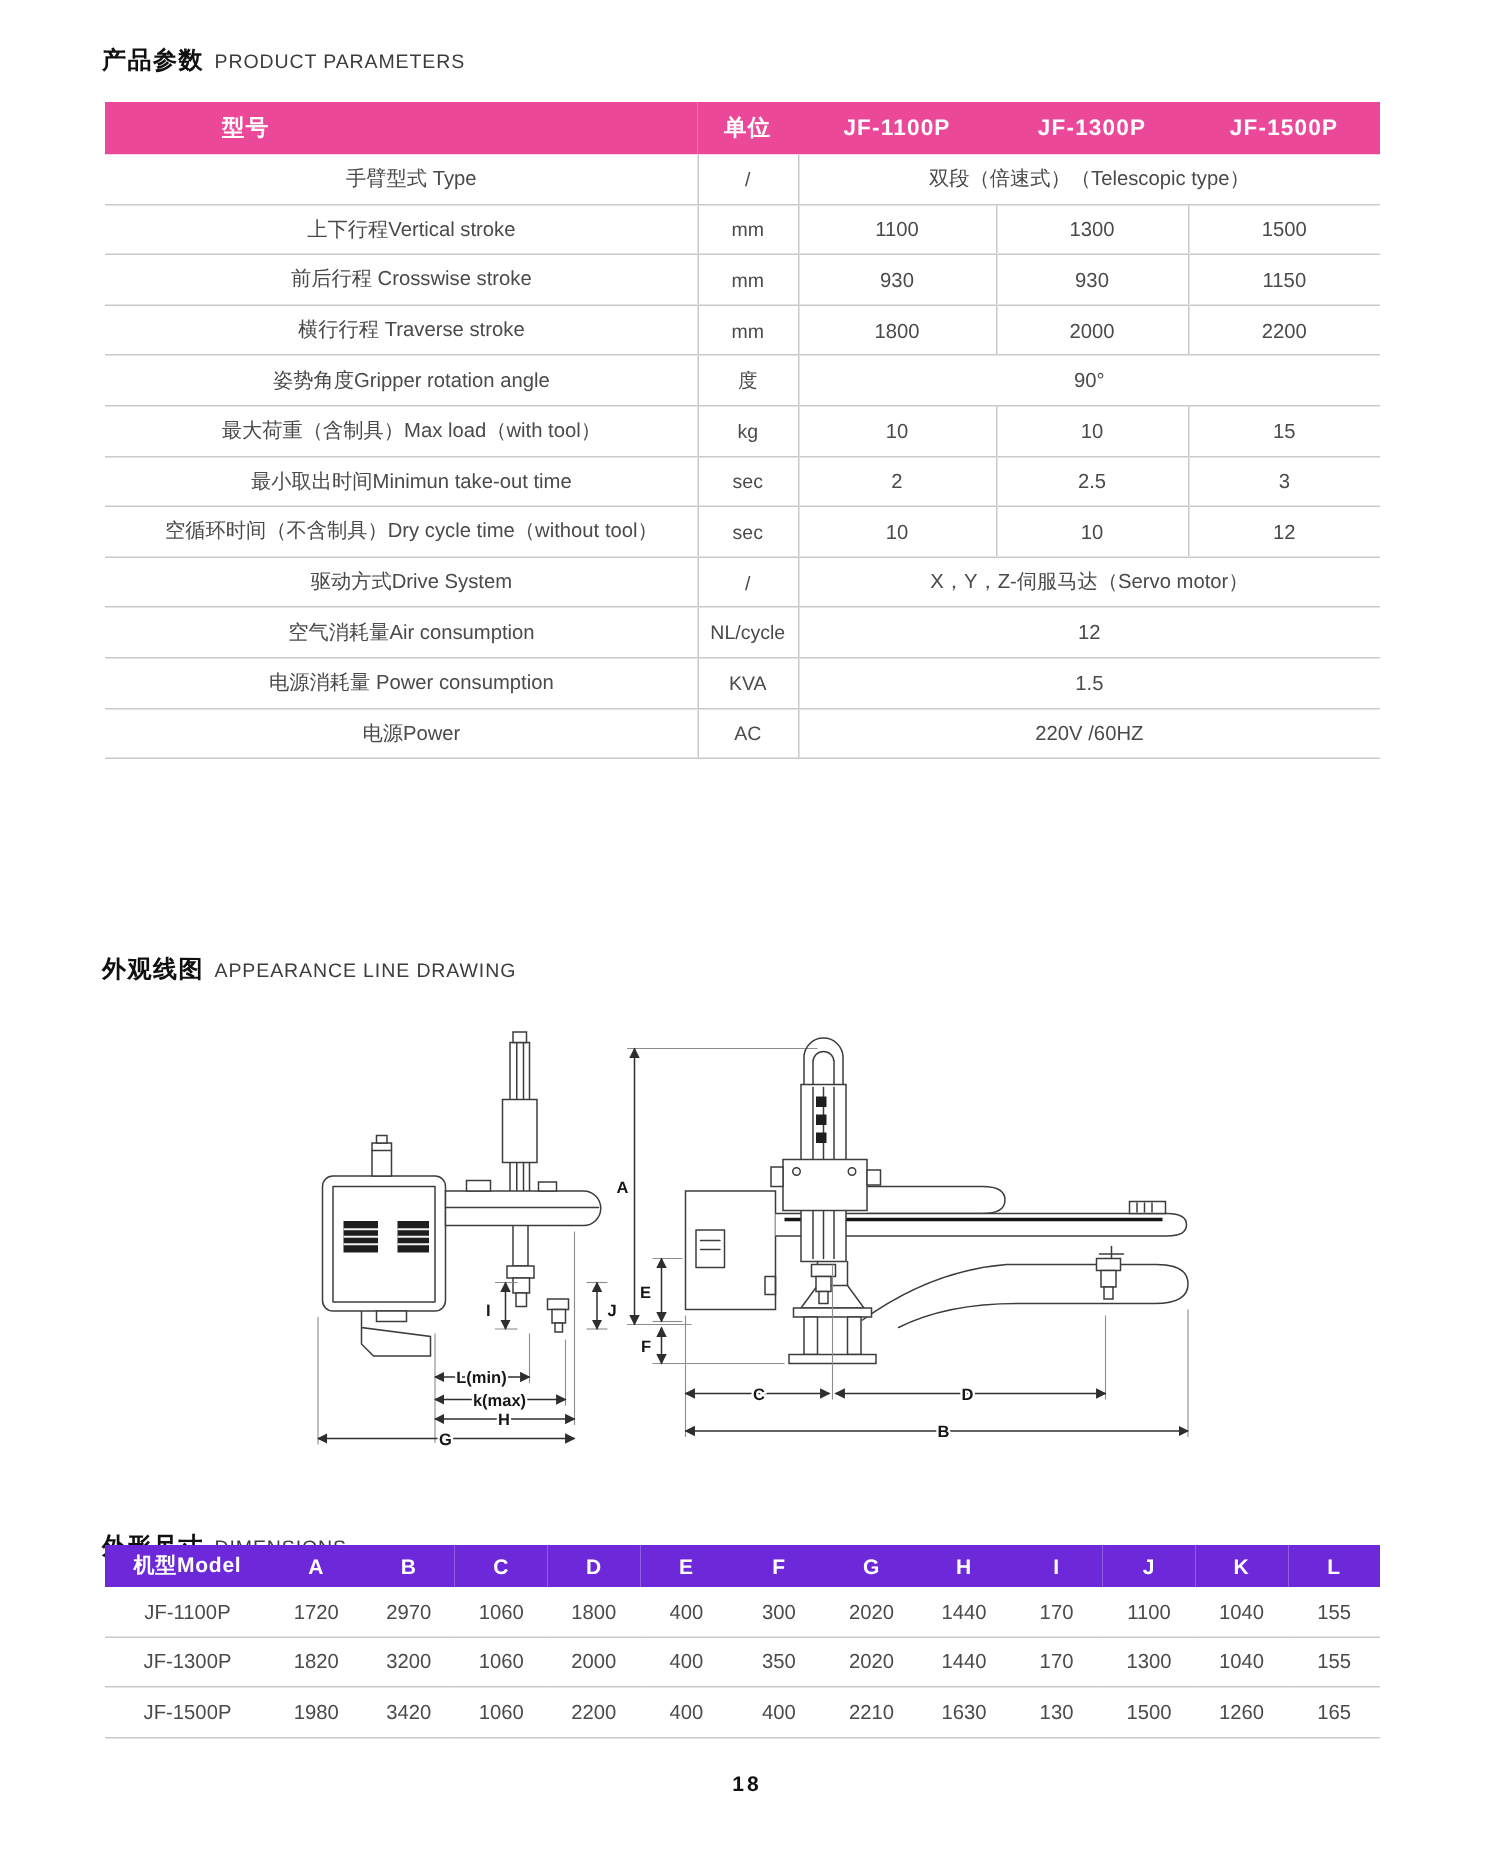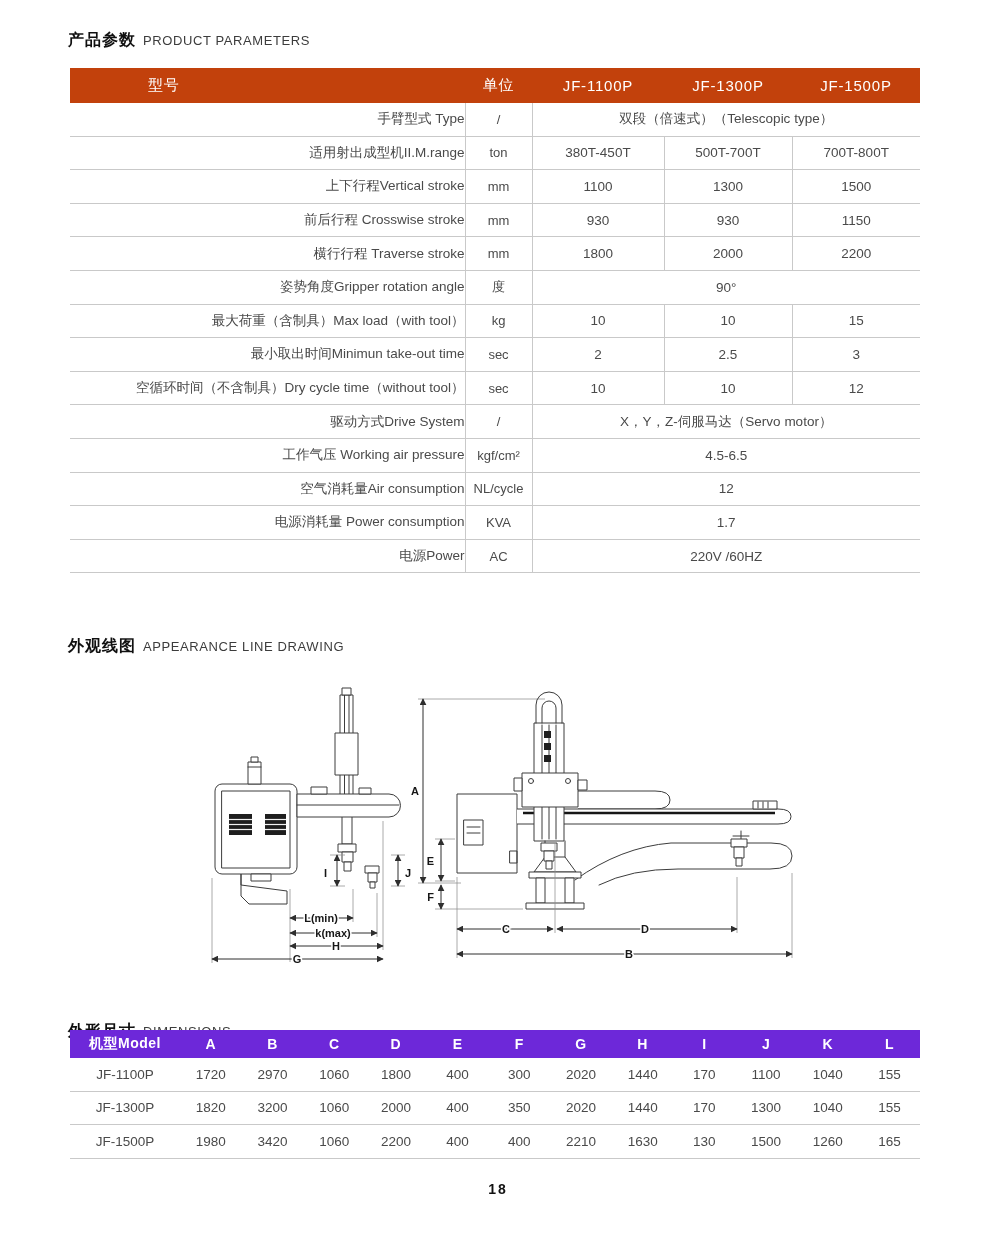--- a/index.html
+++ b/index.html
@@ -3,26 +3,26 @@
 <meta charset="utf-8">
 <style>
   html,body{margin:0;padding:0;background:#fff;}
   .page{position:relative;width:1001px;height:1243px;background:#fff;overflow:hidden;
         font-family:"Liberation Sans", sans-serif;color:#3f3f3f;}
   .sec-title{position:absolute;left:68px;white-space:nowrap;}
   .sec-title .zh{font-size:16px;font-weight:bold;color:#101010;letter-spacing:1px;}
   .sec-title .en{font-size:13px;color:#3c3c3c;margin-left:7px;letter-spacing:0.6px;}
   table{border-collapse:collapse;table-layout:fixed;}
   .ptable{position:absolute;left:70px;top:68px;width:850px;}
-  .ptable thead th{background:#c2410c;color:#fff;height:35px;font-size:15px;font-weight:normal;
+  .ptable thead th{background:#ec4899;color:#fff;height:35px;font-size:15px;font-weight:bold;
                    letter-spacing:0.8px;padding:0;}
   .ptable thead th.h-model{text-align:left;padding-left:78px;}
   .ptable tbody td{height:32.6px;font-size:13.5px;color:#4a4a4a;border-bottom:1px solid #c9c9c9;
                    padding:0;text-align:center;background:#fff;}
-  .ptable td.lbl{text-align:right;padding-left:14px;}
+  .ptable td.lbl{text-align:center;padding-left:14px;}
   .ptable td.unit{border-left:1px solid #c9c9c9;border-right:1px solid #c9c9c9;font-size:13px;}
   .ptable td.val + td.val{border-left:1px solid #c9c9c9;}
   .dtable{position:absolute;left:70px;top:1030px;width:850px;}
   .dtable thead th{background:#6d28d9;color:#fff;height:28px;font-size:14px;font-weight:bold;
                    padding:0;letter-spacing:0.5px;}
   .dtable tbody td{height:32.5px;font-size:13.5px;color:#4a4a4a;text-align:center;
                    border-bottom:1px solid #c9c9c9;padding:0;}
   .drawing{position:absolute;left:193px;top:681px;}
   .drawing *{vector-effect:non-scaling-stroke;}
   .ln{stroke:#3c3c3c;stroke-width:1;fill:none;stroke-linecap:round;stroke-linejoin:round;}
@@ -62,27 +62,20 @@
         <th>JF-1500P</th>
       </tr>
     </thead>
     <tbody id="param-body">
         <tr>
           <td class="lbl">手臂型式 Type</td>
           <td class="unit">/</td>
           <td class="span" colspan="3">双段（倍速式）（Telescopic type）</td>
         </tr>
         <tr>
-          <td class="lbl">适用射出成型机II.M.range</td>
-          <td class="unit">ton</td>
-          <td class="val">380T-450T</td>
-          <td class="val">500T-700T</td>
-          <td class="val">700T-800T</td>
-        </tr>
-        <tr>
           <td class="lbl">上下行程Vertical stroke</td>
           <td class="unit">mm</td>
           <td class="val">1100</td>
           <td class="val">1300</td>
           <td class="val">1500</td>
         </tr>
         <tr>
           <td class="lbl">前后行程 Crosswise stroke</td>
           <td class="unit">mm</td>
           <td class="val">930</td>
@@ -121,33 +114,28 @@
           <td class="val">10</td>
           <td class="val">10</td>
           <td class="val">12</td>
         </tr>
         <tr>
           <td class="lbl">驱动方式Drive System</td>
           <td class="unit">/</td>
           <td class="span" colspan="3">X，Y，Z-伺服马达（Servo motor）</td>
         </tr>
         <tr>
-          <td class="lbl">工作气压 Working air pressure</td>
-          <td class="unit">kgf/cm²</td>
-          <td class="span" colspan="3">4.5-6.5</td>
-        </tr>
-        <tr>
           <td class="lbl">空气消耗量Air consumption</td>
           <td class="unit">NL/cycle</td>
           <td class="span" colspan="3">12</td>
         </tr>
         <tr>
           <td class="lbl">电源消耗量 Power consumption</td>
           <td class="unit">KVA</td>
-          <td class="span" colspan="3">1.7</td>
+          <td class="span" colspan="3">1.5</td>
         </tr>
         <tr>
           <td class="lbl">电源Power</td>
           <td class="unit">AC</td>
           <td class="span" colspan="3">220V /60HZ</td>
         </tr>
       </tbody>
   </table>
 
   <div class="sec-title" style="top:636px;">

